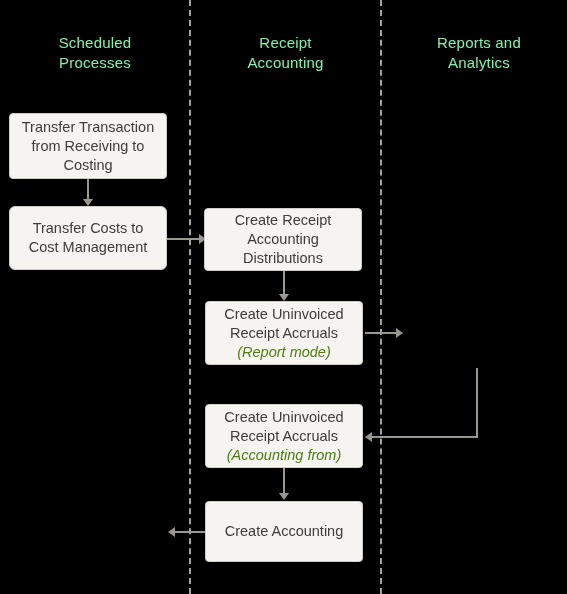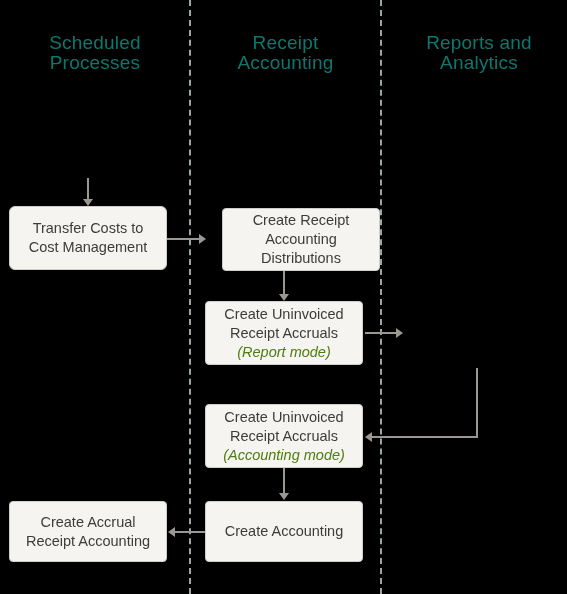--- a/index.html
+++ b/index.html
@@ -25,22 +25,22 @@
     border-left: 2px dashed #b9c4c4;
     opacity: .85;
   }
   .divider.d1 { left: 189px; }
   .divider.d2 { left: 380px; }
 
   
   .lane-header {
     position: absolute;
     text-align: center;
-    color: #0f766e;
-    font-size: 19px;
+    color: #86efac;
+    font-size: 15px;
     line-height: 20px;
     letter-spacing: .2px;
     white-space: pre-line;
     user-select: none;
   }
 
   
   .node {
     position: absolute;
     box-sizing: border-box;
@@ -124,45 +124,45 @@
   <div class="conn v" style="left:476px; top:368px; height:70px;"></div>
   <div class="conn h" style="left:371px; top:436px; width:107px;"></div>
   <div class="arrowhead left" style="left:365px; top:432px;"></div>
 
   <div class="conn v" style="left:283px; top:468px; height:26px;"></div>
   <div class="arrowhead down" style="left:279px; top:493px;"></div>
 
   <div class="conn h" style="left:174px; top:531px; width:31px;"></div>
   <div class="arrowhead left" style="left:168px; top:527px;"></div>
 
+  <div class="node" style="left:9px; top:113px; width:158px; height:66px;">
+    <span class="label">Transfer Transaction from Receiving to Costing</span>
+  </div>
 
   <div class="node" style="left:9px; top:206px; width:158px; height:64px;border-radius:6px;">
     <span class="label">Transfer Costs to Cost Management</span>
   </div>
 
-  <div class="node" style="left:222px; top:208px; width:158px; height:63px;">
+  <div class="node" style="left:204px; top:208px; width:158px; height:63px;">
     <span class="label">Create Receipt Accounting Distributions</span>
   </div>
 
   <div class="node" style="left:205px; top:301px; width:158px; height:64px;">
     <div>
       <span class="label">Create Uninvoiced Receipt Accruals</span>
       <span class="mode">(Report mode)</span>
     </div>
   </div>
 
 
   <div class="node" style="left:205px; top:404px; width:158px; height:64px;">
     <div>
       <span class="label">Create Uninvoiced Receipt Accruals</span>
-      <span class="mode">(Accounting mode)</span>
+      <span class="mode">(Accounting from)</span>
     </div>
   </div>
 
   <div class="node" style="left:205px; top:501px; width:158px; height:61px;">
     <span class="label">Create Accounting</span>
   </div>
 
-  <div class="node" style="left:9px; top:501px; width:158px; height:61px;">
-    <span class="label">Create Accrual Receipt Accounting</span>
-  </div>
 
 </div>
 
 </body></html>

